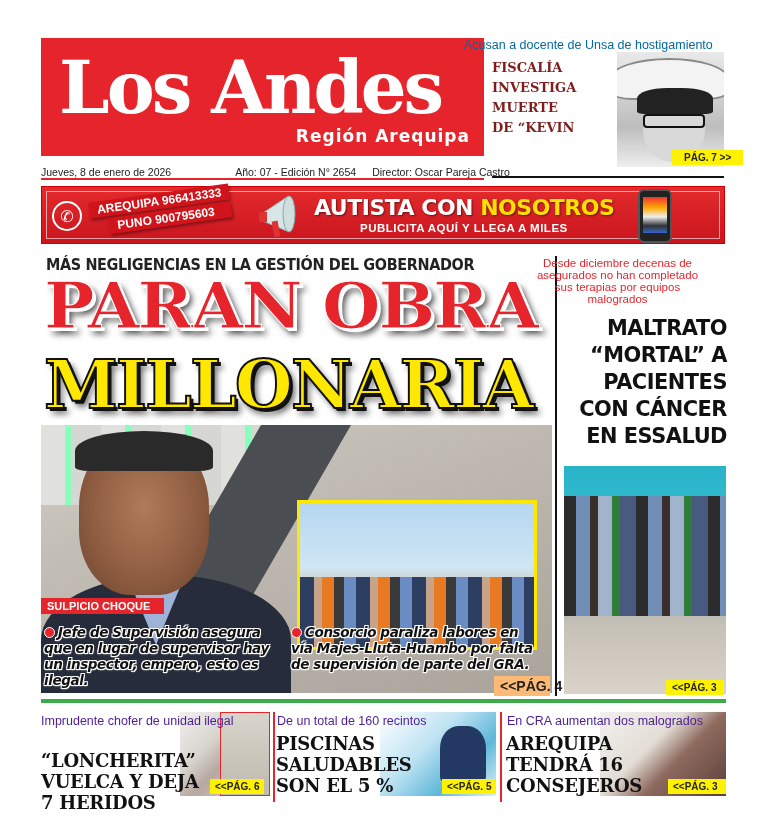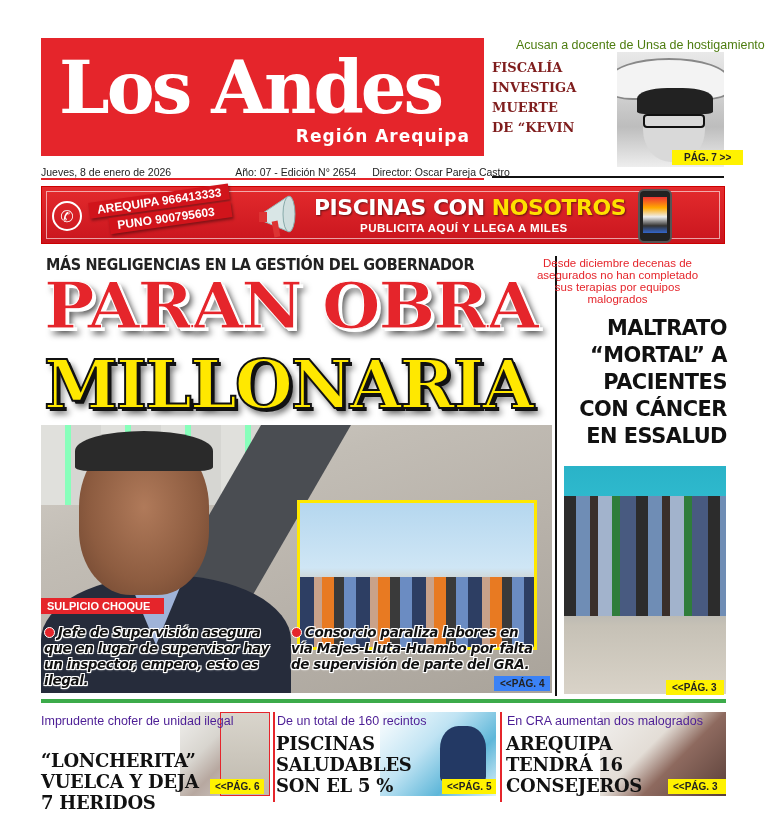--- a/index.html
+++ b/index.html
@@ -9,21 +9,21 @@
 
 #masthead{left:41px;top:38px;width:443px;height:118px;background:#e5252b}
 #logo-diario{left:102px;top:0px;color:#fff;font-family:"DejaVu Serif",serif;font-size:30px;letter-spacing:-1px}
 #logo-main{left:18px;top:14px;color:#fff;font-family:"DejaVu Serif",serif;font-weight:bold;font-size:72px;letter-spacing:-3px;line-height:1}
 #logo-region{right:14px;top:88px;color:#fff;font-family:"DejaVu Sans",sans-serif;font-weight:bold;font-size:17px;letter-spacing:1px}
 #infobar{left:41px;top:160px;width:443px;height:18px;font-family:"Liberation Sans",sans-serif;font-size:10.5px;color:#222;display:flex;align-items:flex-end}
 #infobar span{white-space:nowrap}
 .sep{display:inline-block;width:1px;height:12px;background:#222;margin:0 8px}
 #infoline{left:41px;top:178px;width:443px;height:2px;background:#e5252b}
 
-#tr-kicker{left:516px;top:38px;font-size:12.5px;color:#4d7c0f;white-space:nowrap}
+#tr-kicker{left:464px;top:38px;font-size:12.5px;color:#0369a1;white-space:nowrap}
 #tr-headline{left:492px;top:58px;font-family:"DejaVu Serif",serif;font-weight:bold;font-size:13px;line-height:20px;color:#7f1d1d;text-transform:uppercase;width:130px}
 #tr-photo{left:617px;top:52px;width:107px;height:115px;background:linear-gradient(180deg,#e9e9e9 0%,#cfcfcf 40%,#bdbdbd 65%,#eee 100%);overflow:hidden}
 #tr-photo .cap{position:absolute;left:-8px;top:6px;width:120px;height:42px;border-radius:50% 50% 20% 20%;background:#f3f3f3;border:2px solid #888}
 #tr-photo .face{position:absolute;left:26px;top:38px;width:62px;height:72px;border-radius:45%;background:#d9d9d9}
 #tr-photo .hair{position:absolute;left:20px;top:36px;width:76px;height:26px;background:#222;border-radius:40% 40% 10% 10%}
 #tr-photo .glasses{position:absolute;left:26px;top:62px;width:62px;height:14px;border:2px solid #111;border-radius:4px}
 #tr-pag{left:672px;top:150px;background:#fff200;font-weight:bold;font-size:10px;padding:2px 12px;color:#222;white-space:nowrap}
 #tr-rule{left:492px;top:176px;width:232px;height:2px;background:#111}
 
 #ad{left:41px;top:186px;width:684px;height:58px;background:linear-gradient(180deg,#e42b2d,#c9151e);border:1px solid #c00}
@@ -50,21 +50,21 @@
 #person .hair{position:absolute;left:34px;top:-4px;width:138px;height:40px;background:#2a2a2a;border-radius:50% 50% 10% 10%}
 #person .suit{position:absolute;left:0;top:140px;width:250px;height:130px;background:#262c3b;border-radius:50% 50% 0 0}
 #person .shirt{position:absolute;left:90px;top:150px;width:50px;height:60px;background:#9fb3d8;clip-path:polygon(0 0,100% 0,50% 100%)}
 #inset{left:297px;top:500px;width:240px;height:150px;background:linear-gradient(180deg,#b5d7ef 0%,#cfe6f5 45%,#cdc6b9 60%,#bdb5a6 100%);border:3px solid #ffe800}
 #inset .crowd{position:absolute;left:0;bottom:0;width:100%;height:70px;background:repeating-linear-gradient(90deg,#2d3e63 0 14px,#c9a28a 14px 22px,#e87a22 22px 34px,#3a3a3a 34px 44px,#6b8cc2 44px 56px)}
 #name-tag{left:41px;top:598px;background:#e5252b;color:#fff;font-weight:bold;font-size:11px;padding:2px 14px 2px 6px;white-space:nowrap}
 .bullet{width:11px;height:11px;border-radius:50%;background:#e5252b;display:inline-block;margin-right:3px;vertical-align:-1px;border:1px solid #fff}
 .cap-text{font-family:"DejaVu Sans",sans-serif;font-weight:bold;font-style:italic;font-size:13.5px;line-height:16px;color:#111;text-shadow:-1px -1px 0 #fff,1px -1px 0 #fff,-1px 1px 0 #fff,1px 1px 0 #fff,0 1px 2px #fff;letter-spacing:-0.4px}
 #cap-left{left:44px;top:624px;width:230px}
 #cap-right{left:291px;top:624px;width:248px}
-#main-pag{left:494px;top:676px;background:#3b82f6;font-weight:bold;font-size:10px;padding:2px 6px;color:#222;white-space:nowrap;width:56px}
+#main-pag{left:494px;top:676px;background:#fdba74;font-weight:bold;font-size:14px;padding:2px 6px;color:#222;white-space:nowrap;width:56px}
 #vrule{left:555px;top:256px;width:2px;height:440px;background:#111}
 
 #rc-kicker{left:536px;top:257px;width:163px;text-align:center;color:#e5252b;font-size:11.5px;line-height:12px}
 #rc-headline{left:563px;top:314px;width:164px;text-align:right;font-family:"DejaVu Sans",sans-serif;font-weight:bold;font-size:22px;line-height:27px;color:#111;letter-spacing:-0.5px;text-transform:uppercase;transform:scaleX(0.95);transform-origin:right}
 #rc-photo{left:564px;top:466px;width:162px;height:228px;background:linear-gradient(180deg,#2ab3c8 0%,#33c0d3 30%,#9aa3a8 50%,#c6c1b6 70%,#d9d3c8 100%);overflow:hidden}
 #rc-photo .people{position:absolute;left:0;top:30px;width:100%;height:120px;background:repeating-linear-gradient(90deg,#2c2c2c 0 12px,#6f8db5 12px 26px,#3a2f2a 26px 34px,#a2b3cc 34px 48px,#2f7d3b 48px 56px,#485a80 56px 72px)}
 #rc-pag{left:666px;top:680px;background:#fff200;font-weight:bold;font-size:10px;padding:2px 6px;color:#222;white-space:nowrap;width:58px}
 #green-rule{left:41px;top:699px;width:685px;height:4px;background:#3cab4a}
 
 .bt-kicker{font-size:12.5px;color:#4c1d95;white-space:nowrap}
@@ -117,21 +117,21 @@
     <div class="ad-num">AREQUIPA 966413333</div>
     <div class="ad-num n2">PUNO 900795603</div>
   </div>
   <svg id="ad-megaphone" class="abs" viewBox="0 0 52 50">
     <polygon points="6,22 30,6 30,40 6,30" fill="#d9e6e6" stroke="#9bb" stroke-width="1"></polygon>
     <ellipse cx="32" cy="23" rx="6" ry="18" fill="#cfdede" stroke="#8aa"></ellipse>
     <rect x="2" y="21" width="8" height="10" fill="#d33"></rect>
     <rect x="16" y="30" width="6" height="16" fill="#d33" transform="rotate(-10 19 38)"></rect>
   </svg>
   <div id="ad-title" class="abs">
-    <span>PISCINAS CON</span>
+    <span>AUTISTA CON</span>
     <span class="yl">NOSOTROS</span>
   </div>
   <div id="ad-sub" class="abs">PUBLICITA AQUÍ Y LLEGA A MILES</div>
   <div id="ad-mobile" class="abs">
       <div class="scr"></div>
     </div>
 </div>
 
 <div id="main-kicker" class="abs">MÁS NEGLIGENCIAS EN LA GESTIÓN DEL GOBERNADOR</div>
 <div id="main-photo" class="abs">

